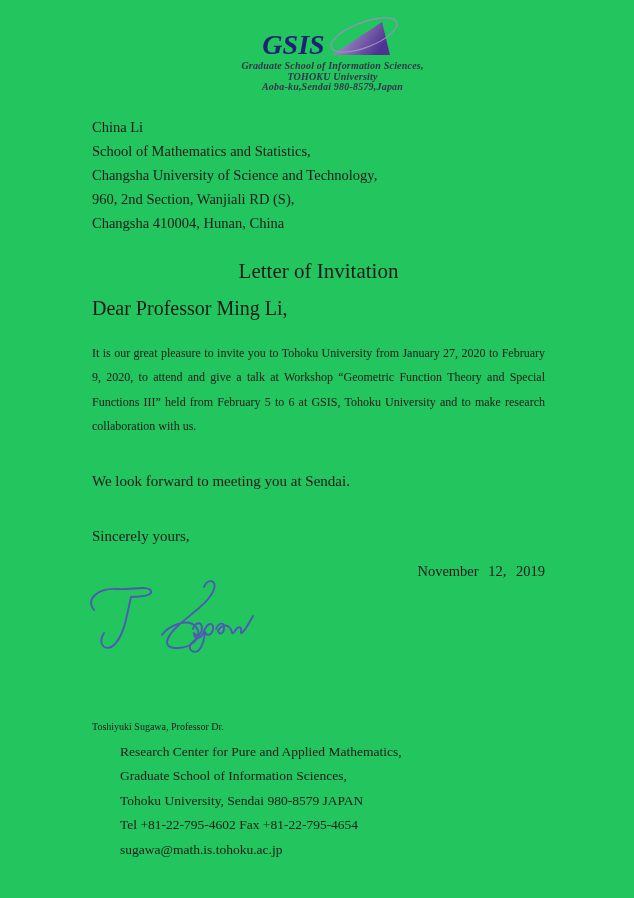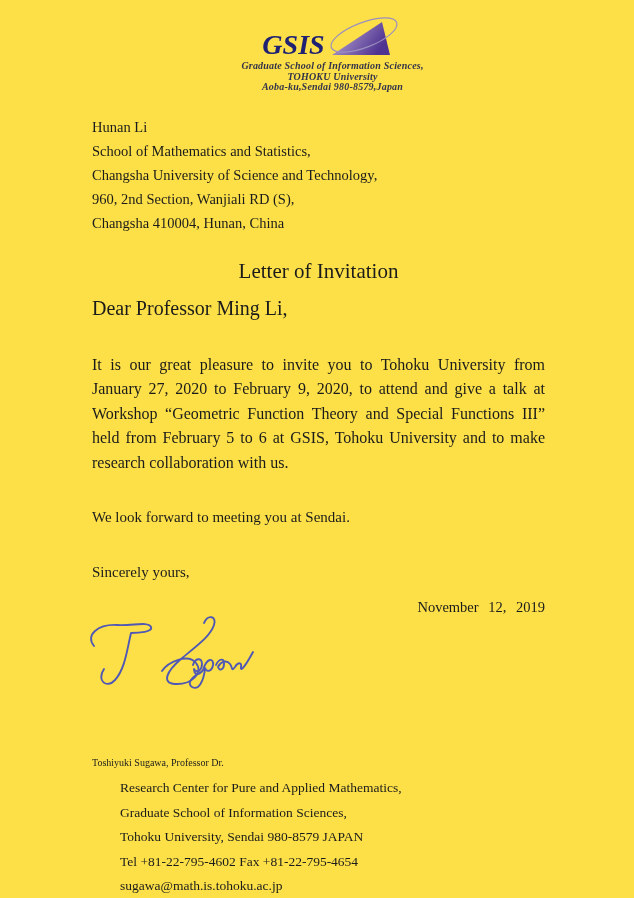--- a/index.html
+++ b/index.html
@@ -1,17 +1,17 @@
 <!DOCTYPE html>
 <html><head>
 <meta charset="utf-8">
 <style>
   html,body{margin:0;padding:0;background:#e8e8e8;}
   .page{
-    width:634px;height:898px;background:#fde047;margin:0 auto;
+    width:634px;height:898px;background:#22c55e;margin:0 auto;
     position:relative;overflow:hidden;
     font-family:"Liberation Serif","DejaVu Serif",serif;
     color:#1b1b1b;box-sizing:border-box;
     padding:14px 89px 0 92px;
   }
   
   .logo-block{width:fit-content;margin:0 auto;transform:translateX(14px);text-align:center;}
   .logo-row{display:flex;align-items:flex-end;justify-content:center;height:46px;}
   .logo-text{
     font-size:28px;font-weight:700;font-style:italic;
@@ -25,21 +25,21 @@
     color:#33334a;line-height:10.5px;letter-spacing:.2px;white-space:nowrap;
   }
   
   .recipient{margin-top:22px;}
   .recipient-line{font-size:14.5px;line-height:24px;white-space:nowrap;}
   
   .letter-title{margin-top:23px;text-align:center;font-size:21px;line-height:26px;}
   
   .salutation{margin-top:12px;font-size:20px;line-height:24px;}
   .para{
-    margin-top:33px;font-size:16px;line-height:24.5px;
+    margin-top:21px;font-size:12px;line-height:24.5px;
     text-align:justify;text-align-last:left;width:453px;
   }
   .para2{margin-top:30px;font-size:15px;line-height:24px;}
   .closing{margin-top:31px;font-size:15px;line-height:24px;}
   .date-line{margin-top:12px;text-align:right;font-size:14.5px;word-spacing:6px;line-height:22px;}
   
   .signature{margin-top:-6px;height:86px;position:relative;}
   .signature svg{position:absolute;left:-12px;top:0;}
   
   .sender{margin-top:52px;}
@@ -68,21 +68,21 @@
       </span>
     </div>
     <div class="logo-lines">
       <div class="logo-line">Graduate School of Information Sciences,</div>
       <div class="logo-line">TOHOKU University</div>
       <div class="logo-line">Aoba-ku,Sendai 980-8579,Japan</div>
     </div>
   </div>
 
   <div class="recipient">
-    <div class="recipient-line">Hunan Li</div>
+    <div class="recipient-line">China Li</div>
     <div class="recipient-line">School of Mathematics and Statistics,</div>
     <div class="recipient-line">Changsha University of Science and Technology,</div>
     <div class="recipient-line">960, 2nd Section, Wanjiali RD (S),</div>
     <div class="recipient-line">Changsha 410004, Hunan, China</div>
   </div>
 
   <div class="letter-title">Letter of Invitation</div>
 
   <div class="salutation">Dear Professor Ming Li,</div>
 

